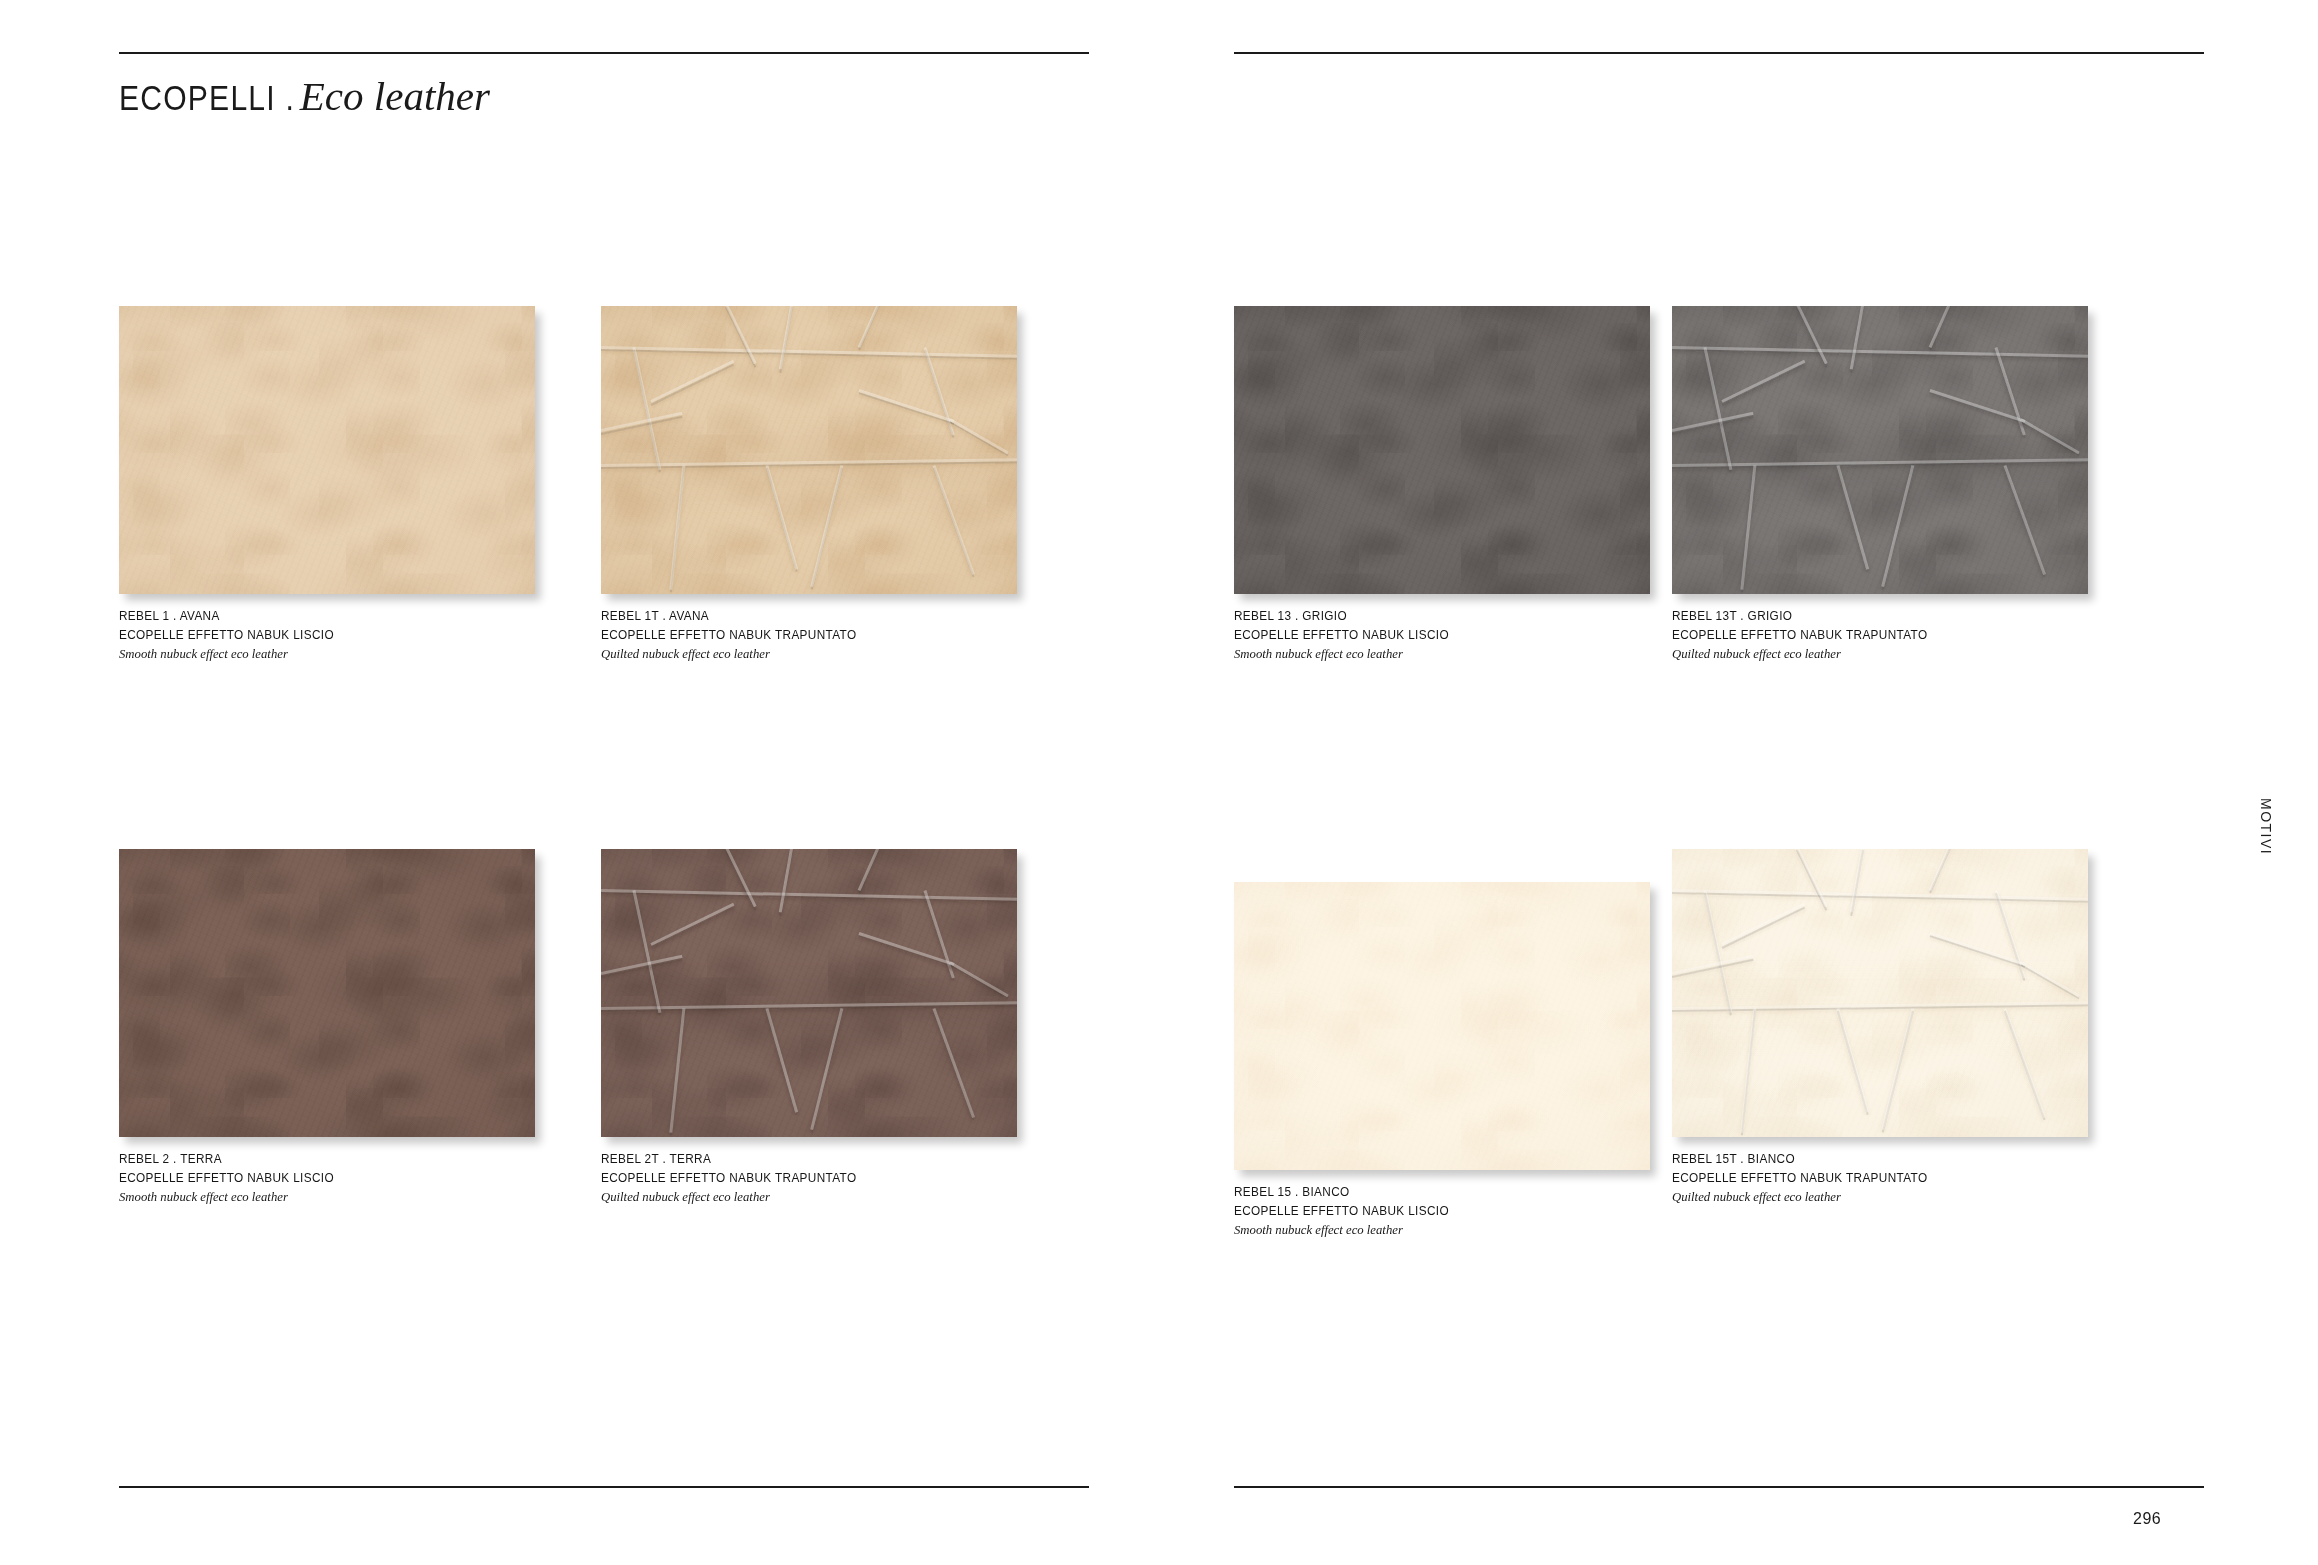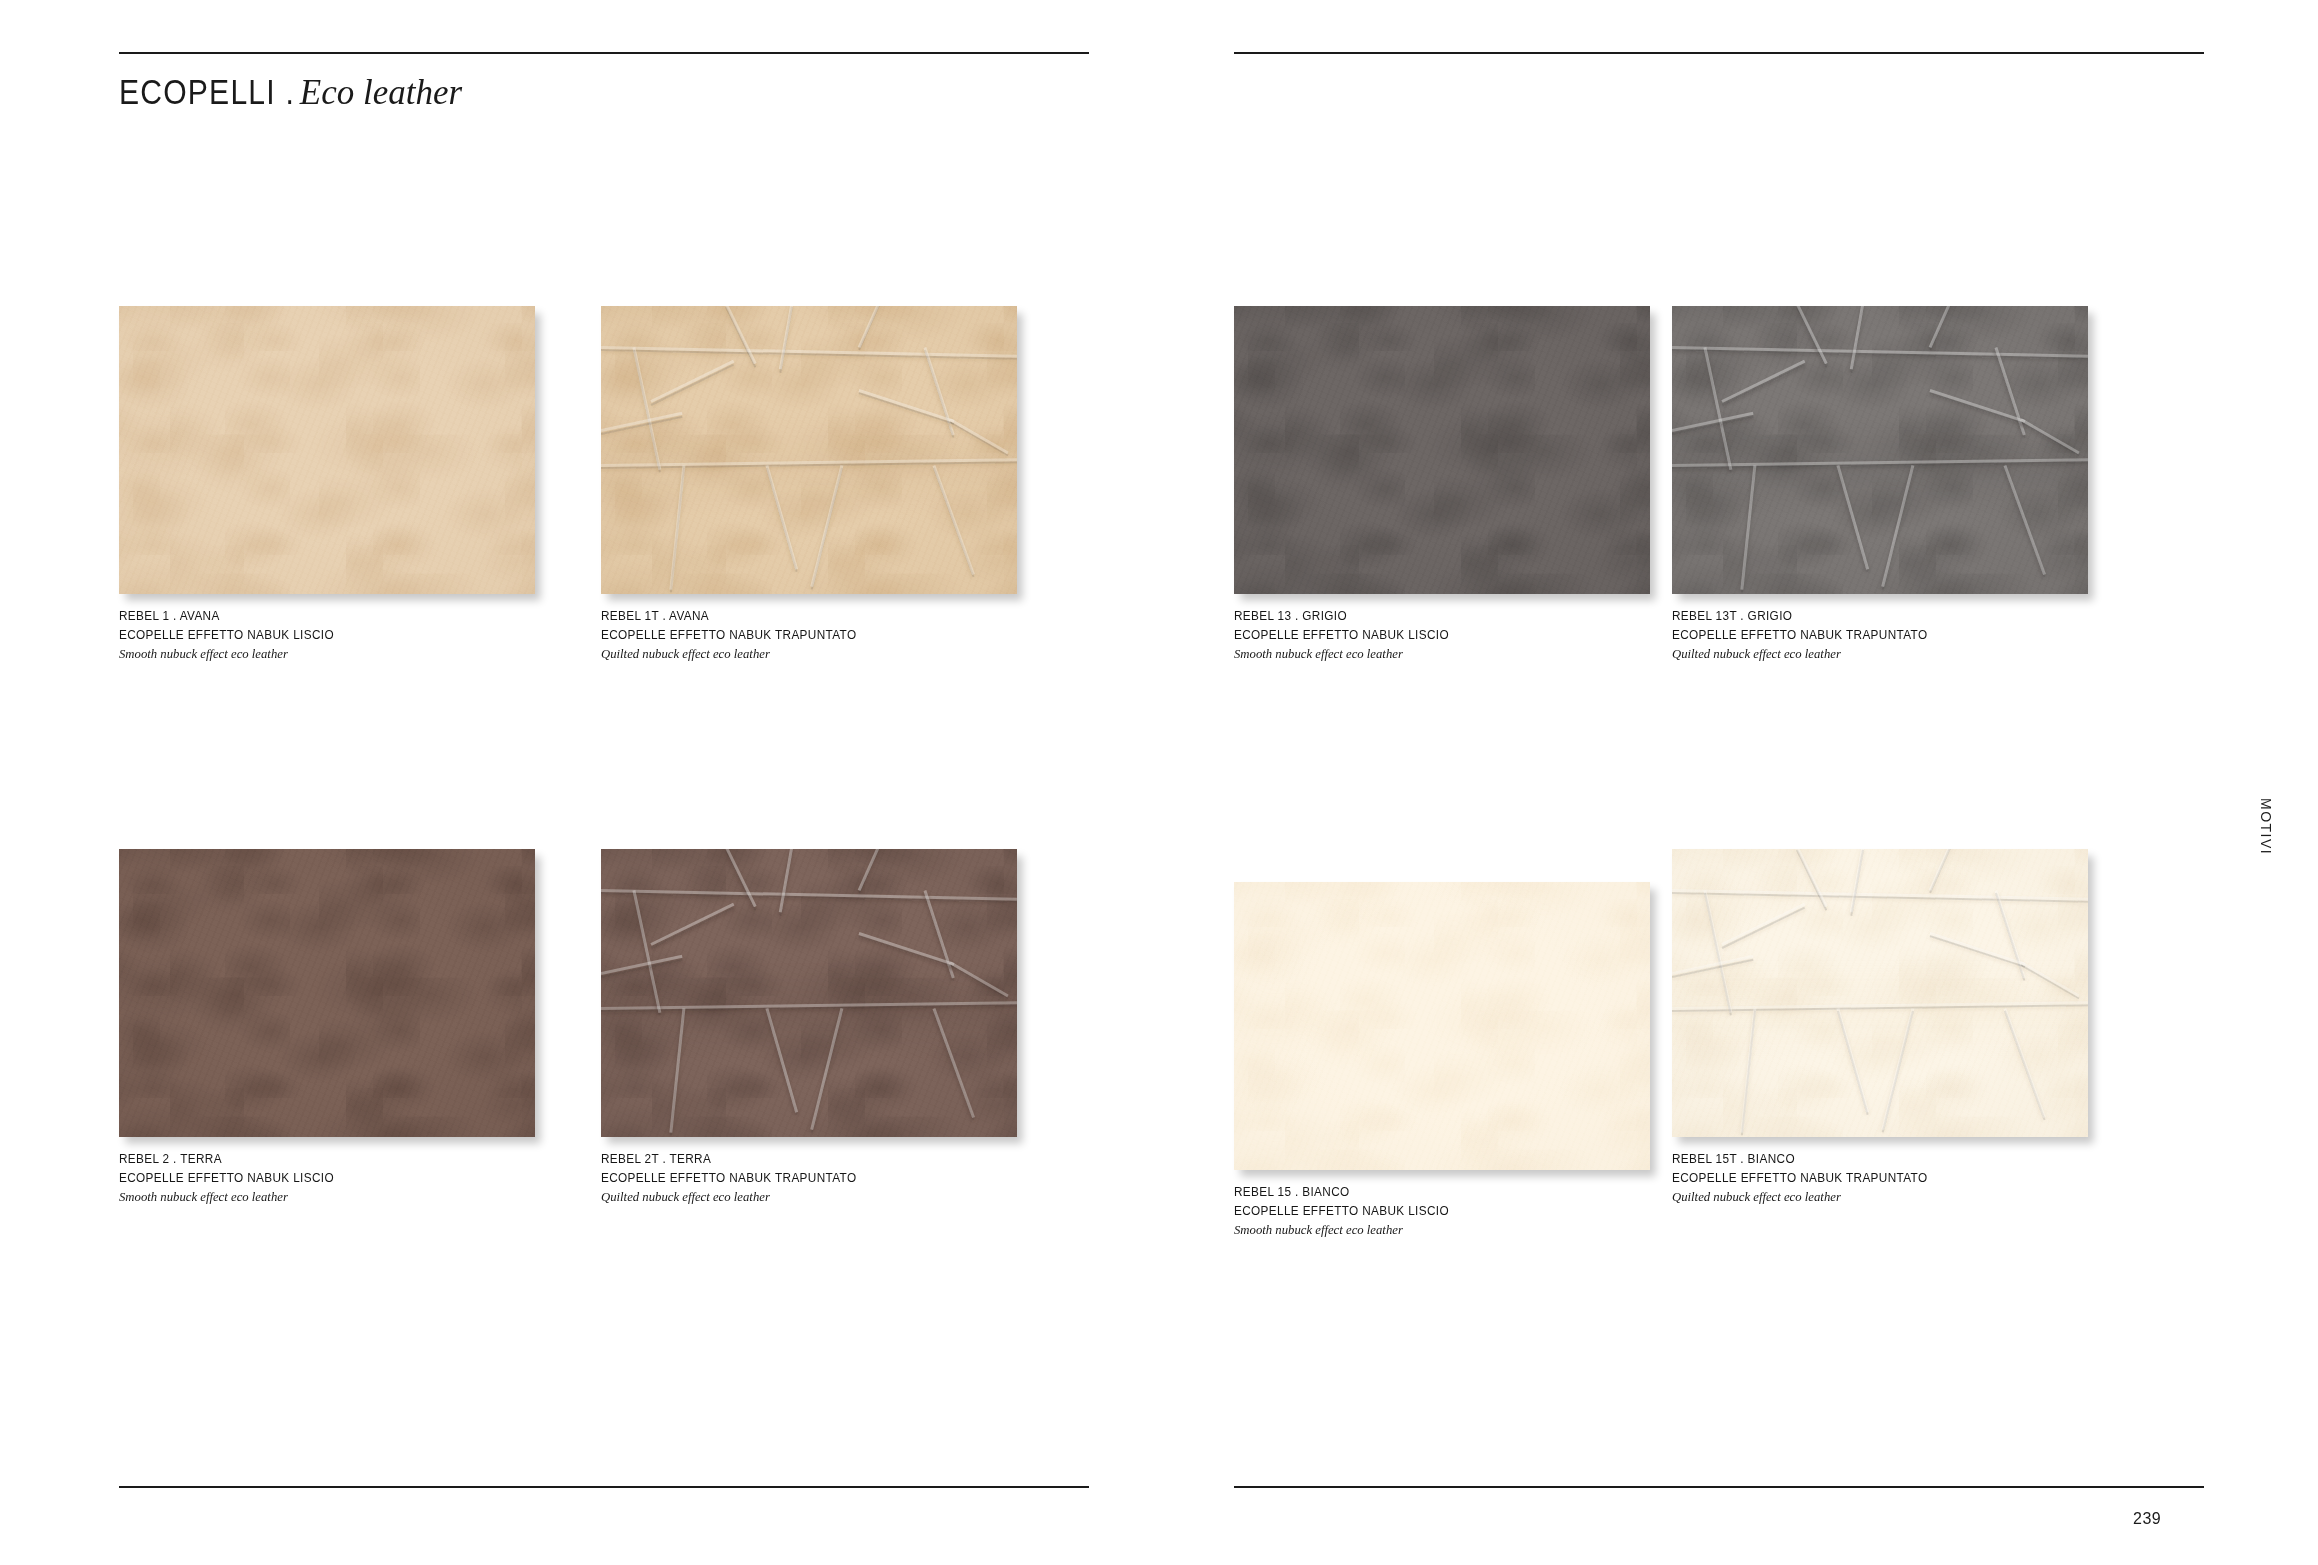--- a/index.html
+++ b/index.html
@@ -39,21 +39,21 @@
     font-size: 35px;
     font-weight: 400;
     letter-spacing: 1.4px;
     transform: scaleX(0.86);
     transform-origin: left center;
     display: inline-block;
   }
   #page-heading .h-sub {
     font-family: "Liberation Serif", serif;
     font-style: italic;
-    font-size: 35px;
+    font-size: 41px;
     font-weight: 400;
     display: inline-block;
     margin-left: -28px;
   }
 
   
   .swatch {
     position: absolute;
   }
   .swatch-img {
@@ -140,21 +140,21 @@
 <div class="rule" id="rule-bot-left"></div>
 <div class="rule" id="rule-bot-right"></div>
 
 <div id="page-heading">
   <span class="h-main">ECOPELLI .</span>
   <span class="h-sub">Eco leather</span>
 </div>
 
 <div id="side-tab">MOTIVI</div>
 
-<div id="page-number">239</div>
+<div id="page-number">296</div>
 
 <div id="swatch-layer">
     <div class="swatch" style="left: 119px; top: 306px;">
       <div class="swatch-img" style="background: rgb(232, 210, 180);">
         <div class="tex">
           <div class="mottle" style="background-image: radial-gradient(65px 42px at 18% 22%, rgba(212, 184, 146, 0.333), transparent 60%), radial-gradient(83px 51px at 62% 12%, rgba(212, 184, 146, 0.267), transparent 62%), radial-gradient(56px 37px at 85% 40%, rgba(212, 184, 146, 0.29), transparent 60%), radial-gradient(102px 56px at 35% 58%, rgba(212, 184, 146, 0.227), transparent 62%), radial-gradient(70px 45px at 78% 75%, rgba(212, 184, 146, 0.3), transparent 60%), radial-gradient(88px 46px at 12% 82%, rgba(212, 184, 146, 0.25), transparent 62%), radial-gradient(51px 32px at 48% 90%, rgba(212, 184, 146, 0.275), transparent 60%), radial-gradient(60px 39px at 95% 15%, rgba(212, 184, 146, 0.227), transparent 60%), radial-gradient(74px 48px at 5% 48%, rgba(212, 184, 146, 0.26), transparent 62%), radial-gradient(65px 42px at 55% 35%, rgba(212, 184, 146, 0.19), transparent 60%); background-size: 148px 121px, 195px 139px, 130px 111px, 213px 148px, 167px 130px, 186px 139px, 121px 102px, 139px 111px, 176px 130px, 158px 121px; background-position: 0px 0px, 37px 18.6px, 83px 56px, 9.3px 83px, 111px 9.3px, 56px 111px, 139px 74px, 28px 46px, 93px 93px, 65px 28px;"></div>
           <div class="mottle" style="opacity: 0.3; background-image: repeating-linear-gradient(112deg, rgba(212, 184, 146, 0.133) 0px, rgba(212, 184, 146, 0.133) 1.9px, transparent 1.9px, transparent 6.5px), repeating-linear-gradient(23deg, rgba(212, 184, 146, 0.1) 0px, rgba(212, 184, 146, 0.1) 0.9px, transparent 0.9px, transparent 5.6px);"></div>
           <div class="tex" style="background: radial-gradient(at 50% 45%, transparent 45%, rgba(212, 184, 146, 0.2) 100%);"></div>
         </div>
       </div>

